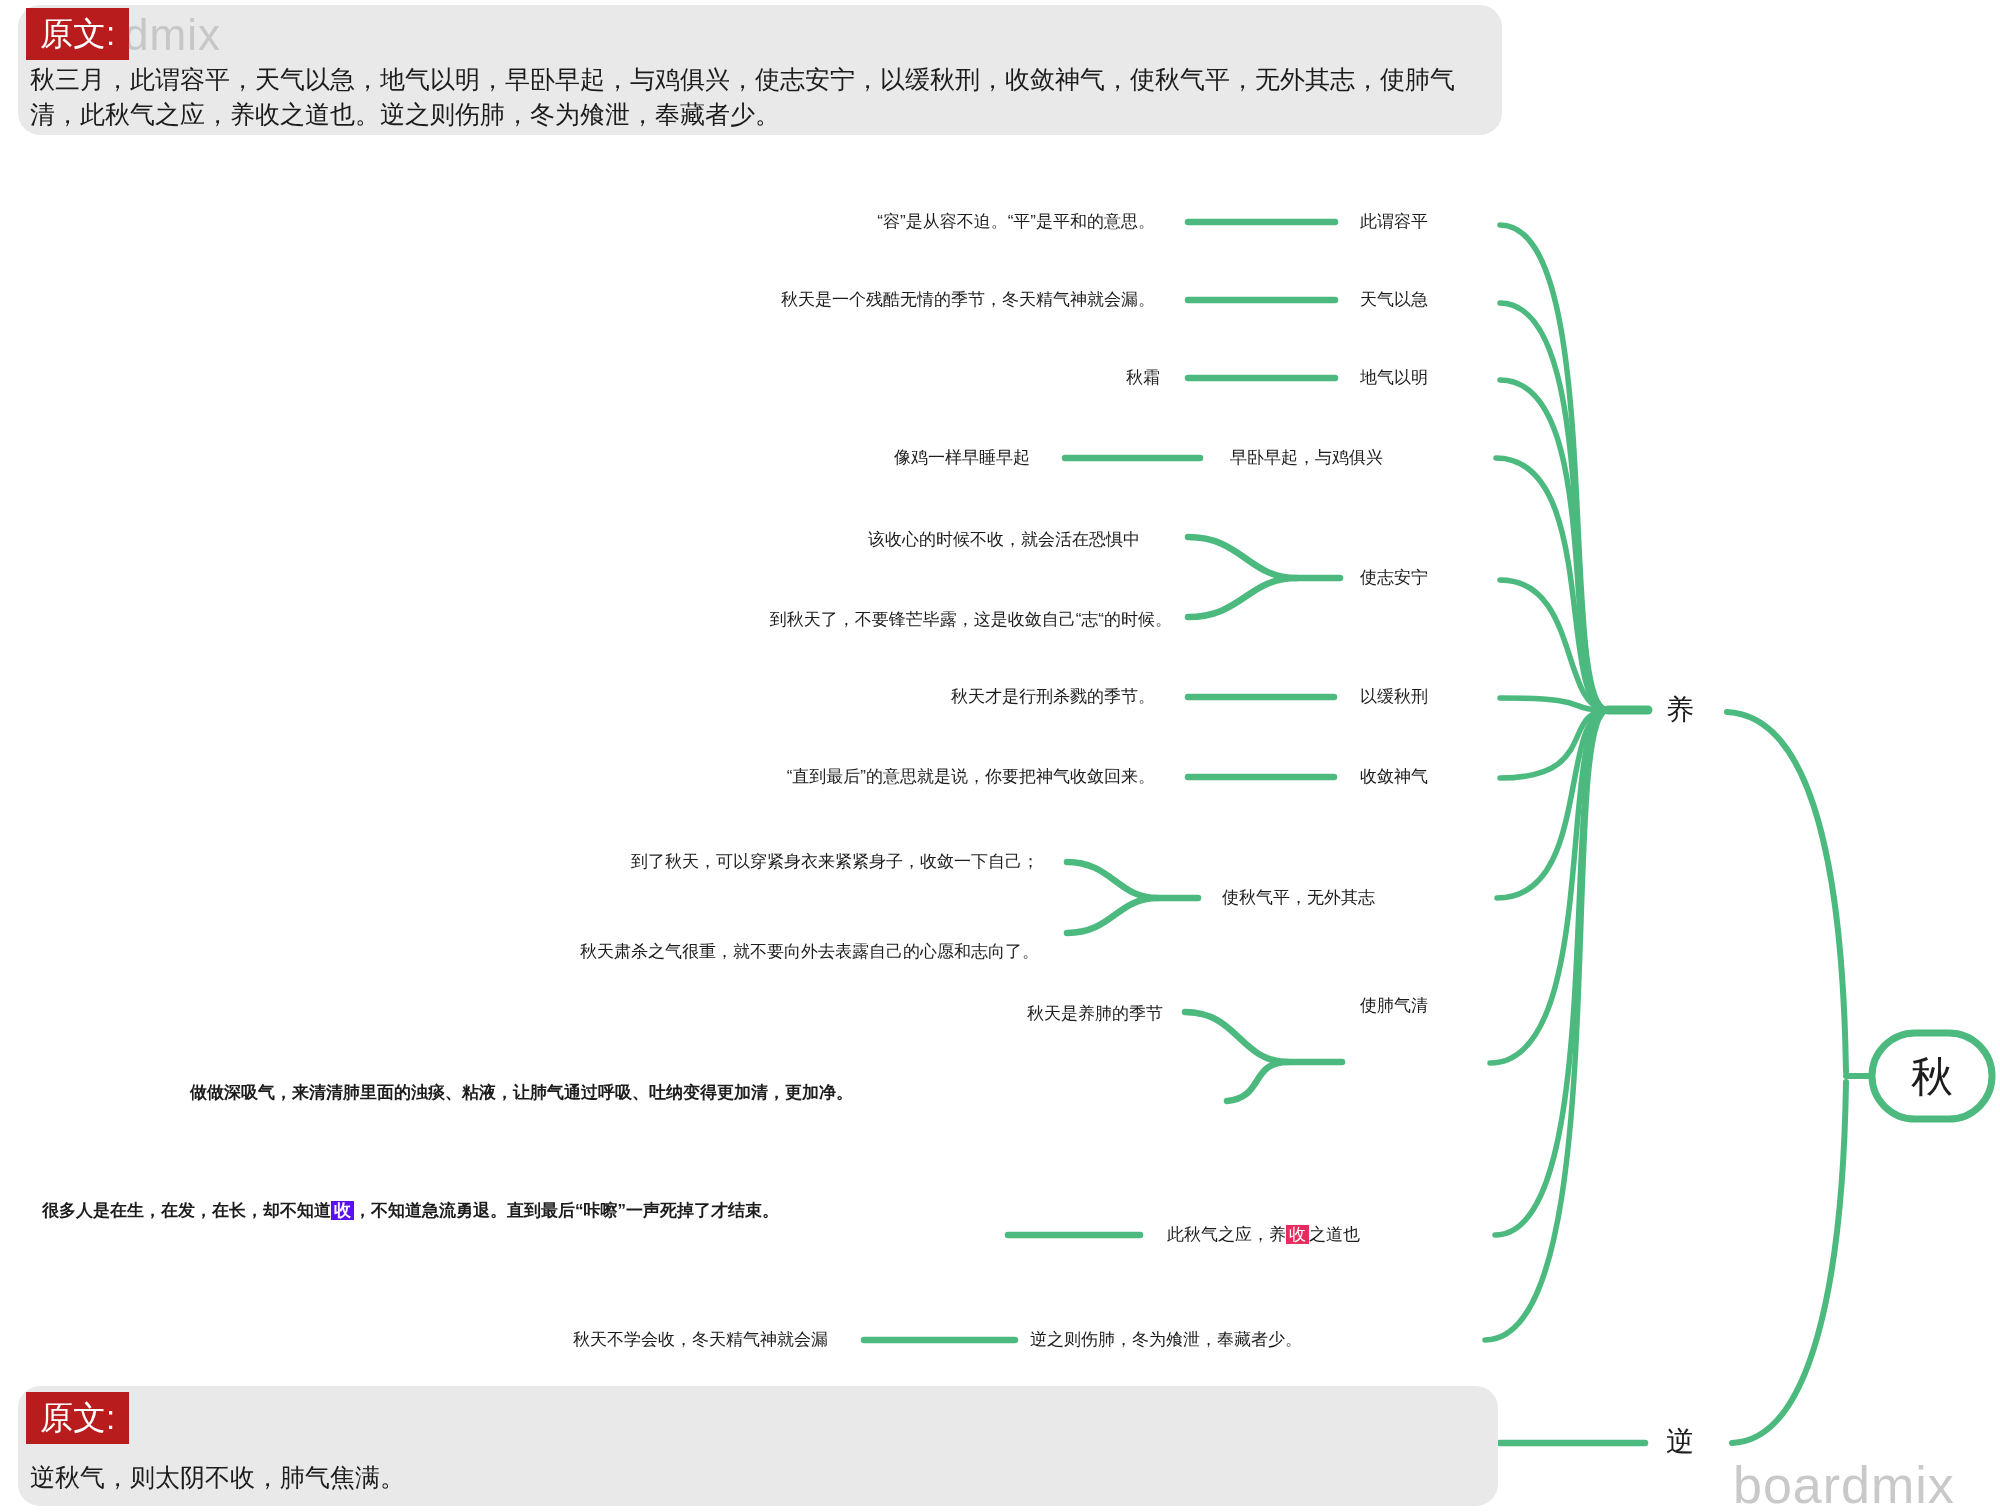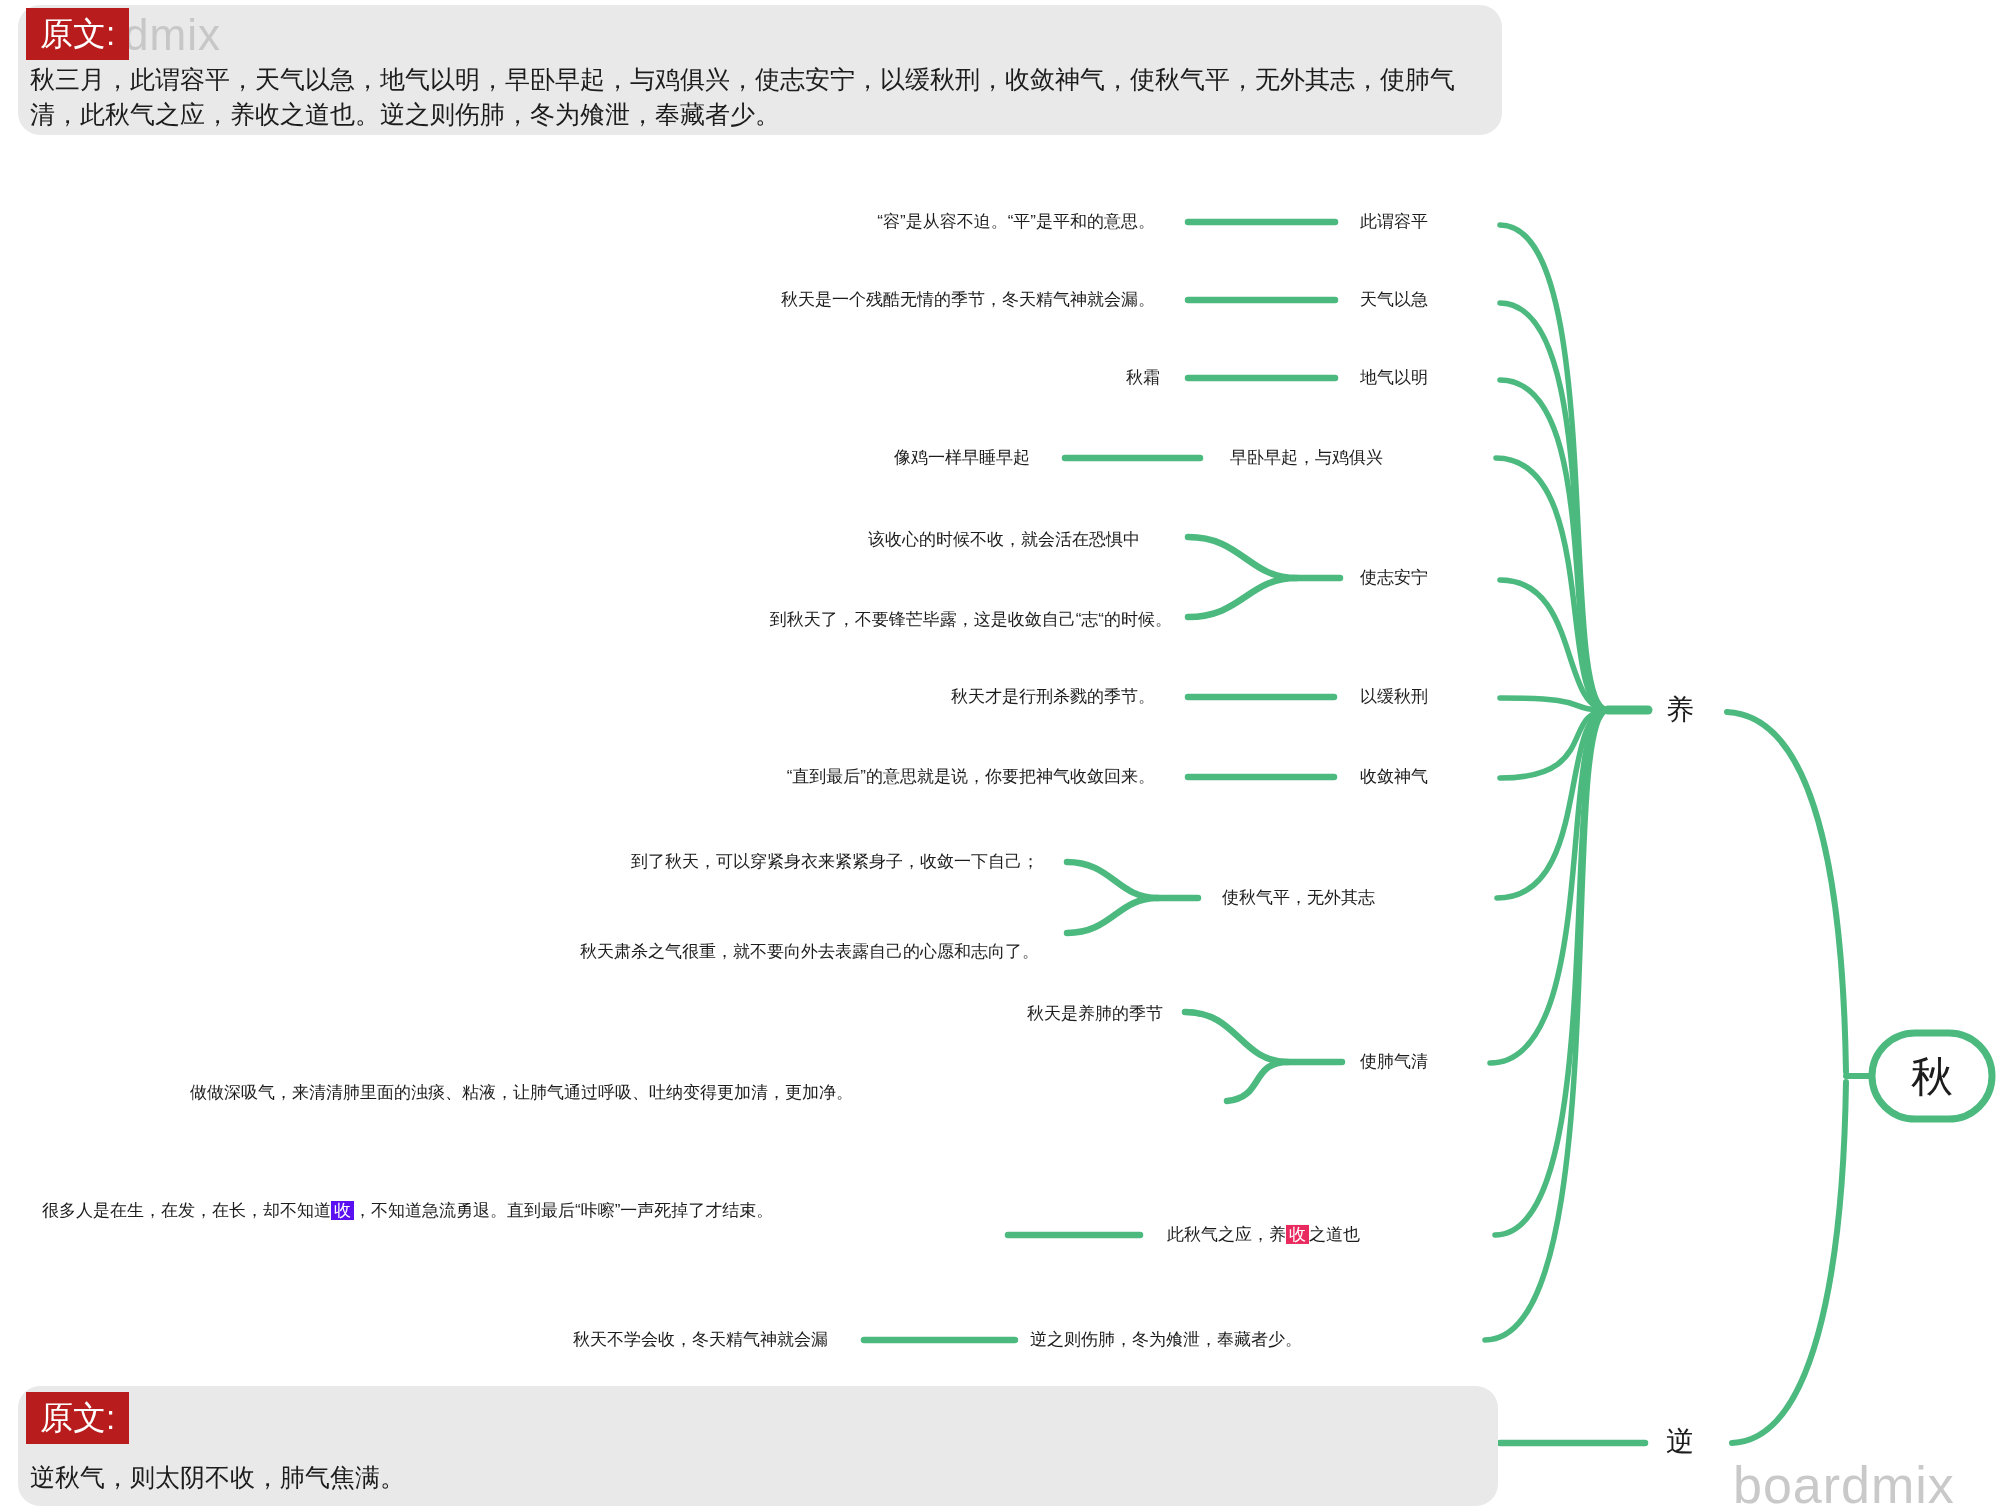--- a/index.html
+++ b/index.html
@@ -19,21 +19,21 @@
     position:absolute;background:#b91c1c;color:#ffffff;font-size:33px;
     padding:6px 14px;z-index:3;line-height:1.2;
   }
   .ptext{
     position:absolute;font-size:25px;line-height:35px;z-index:3;color:#1c1c1c;
   }
   .note,.label{
     position:absolute;font-size:17px;white-space:nowrap;z-index:2;
     transform:translateY(-50%);line-height:1.3;
   }
-  .note.block{white-space:normal;transform:none;}
+  .note.block{white-space:normal;transform:none;font-weight:bold;}
   .label{font-weight:400;}
   .branch{
     position:absolute;font-size:28px;z-index:2;transform:translateY(-50%);white-space:nowrap;
   }
   .root-label{
     position:absolute;font-size:42px;z-index:2;transform:translate(-50%,-50%);white-space:nowrap;
   }
   .hl{padding:0 3px;}
   .hl-purple{background:#5a10f0;color:#fff;}
   .hl-pink{background:#e82a5e;color:#fff;}
@@ -115,21 +115,21 @@
   <div class="note" style="right:1172px;top:1340px;">秋天不学会收，冬天精气神就会漏</div>
 
   <div class="label" style="left:1360px;top:222px;">此谓容平</div>
   <div class="label" style="left:1360px;top:300px;">天气以急</div>
   <div class="label" style="left:1360px;top:378px;">地气以明</div>
   <div class="label" style="left:1230px;top:458px;">早卧早起，与鸡俱兴</div>
   <div class="label" style="left:1360px;top:578px;">使志安宁</div>
   <div class="label" style="left:1360px;top:697px;">以缓秋刑</div>
   <div class="label" style="left:1360px;top:777px;">收敛神气</div>
   <div class="label" style="left:1222px;top:898px;">使秋气平，无外其志</div>
-  <div class="label" style="left:1360px;top:1062px;text-align:right;">使肺气清</div>
+  <div class="label" style="left:1360px;top:1006px;text-align:right;">使肺气清</div>
   <div class="label" style="left:1167px;top:1235px;"><span>此秋气之应，养</span><span class="hl hl-pink">收</span><span>之道也</span></div>
   <div class="label" style="left:1030px;top:1340px;">逆之则伤肺，冬为飧泄，奉藏者少。</div>
 
   <div class="branch" style="left:1666px;top:710px;">养</div>
   <div class="branch" style="left:1666px;top:1442px;">逆</div>
   <div class="root-label" style="left:1932px;top:1077px;">秋</div>
 
 </div>
 
 </body></html>

